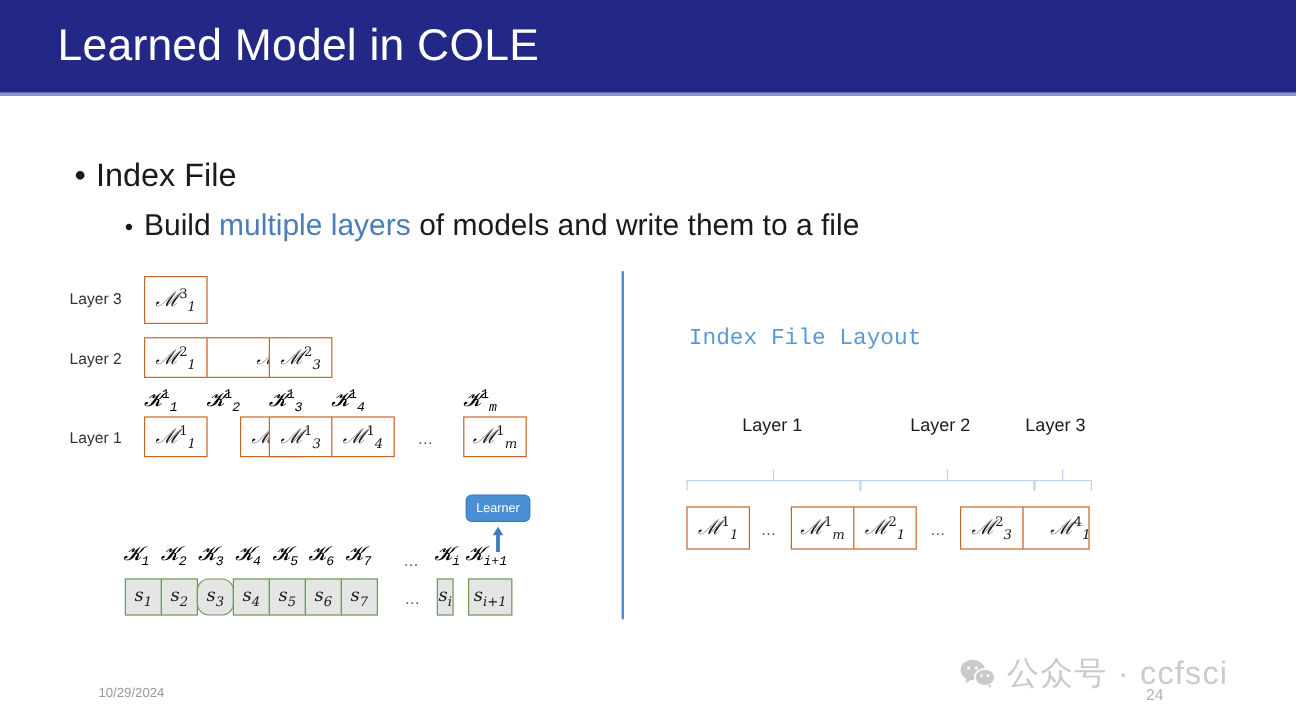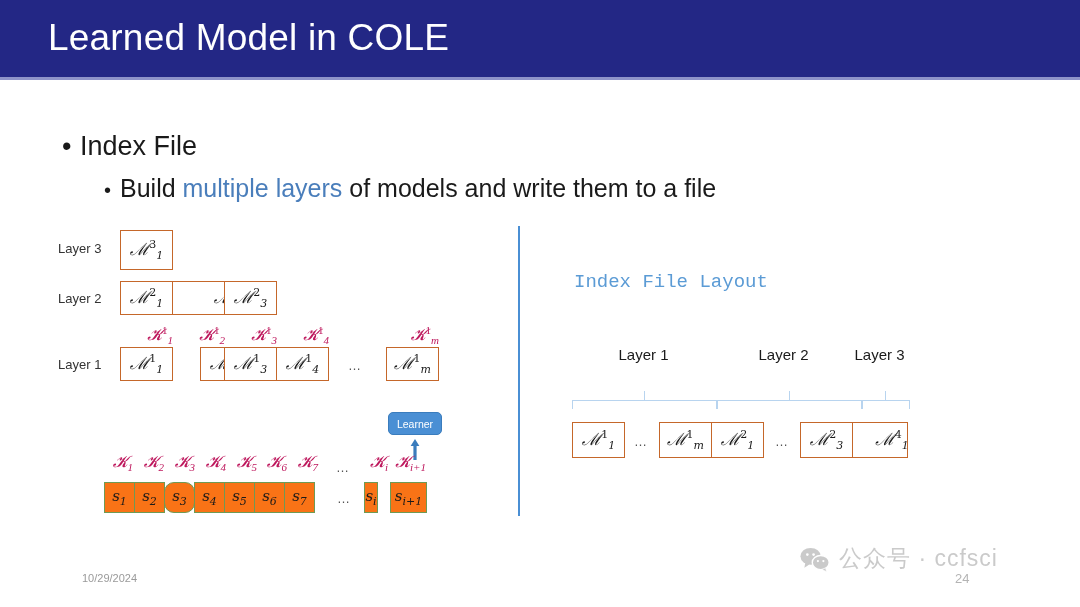--- a/index.html
+++ b/index.html
@@ -60,42 +60,42 @@
     display: flex; align-items: center; justify-content: center;
     font-family: "DejaVu Serif", serif;
     color: #1a1a1a;
   }
   .mbox .m { font-style: italic; font-size: 17px; }
   .sup { font-size: 11px; vertical-align: super; font-style: normal; }
   .sub { font-size: 11px; vertical-align: sub; font-style: italic; }
 
   .klabel {
     position: absolute;
-    font-family: Liberation Serif, serif;
-    font-style: italic; font-size: 16px; color: #be185d;
-    text-align: right;
+    font-family: Liberation Mono, monospace;
+    font-style: italic; font-size: 16px; color: #000000;
+    text-align: left;
     white-space: nowrap;
   }
   .layer-label {
     position: absolute;
     font-size: 13px; color: #333333;
     white-space: nowrap;
   }
   .ell {
     position: absolute;
     font-size: 13px; color: #555555;
     letter-spacing: 1px;
     white-space: nowrap;
   }
 
   
   .sbox {
     position: absolute;
     border: 1.4px solid #6e9a55;
-    background: #f97316;
+    background: #e5e5e5;
     display: flex; align-items: center; justify-content: center;
     font-family: "DejaVu Serif", serif;
     color: #1a1a1a;
   }
   .sbox .s { font-style: italic; font-size: 15px; }
 
   
   .learner {
     position: absolute; left: 388px; top: 412px;
     width: 54px; height: 23px;
@@ -143,21 +143,21 @@
   .pagenum {
     position: absolute; left: 955px; top: 571px;
     font-size: 13px; color: #b4b4b4;
   }
   .watermark {
     position: absolute; left: 800px; top: 543px;
     display: flex; align-items: center; gap: 9px;
     color: #c8c8c8;
     opacity: 0.95;
   }
-  .wm-text { font-size: 23px; letter-spacing: 1px; white-space: nowrap; }
+  .wm-text { font-size: 27px; letter-spacing: 1px; white-space: nowrap; }
   .wm-icon { width: 30px; height: 26px; }
 </style>
 </head>
 <body>
 
 <div class="title-bar">
   <div class="rule"></div>
 </div>
 <div class="title-text">Learned Model in COLE</div>
 

